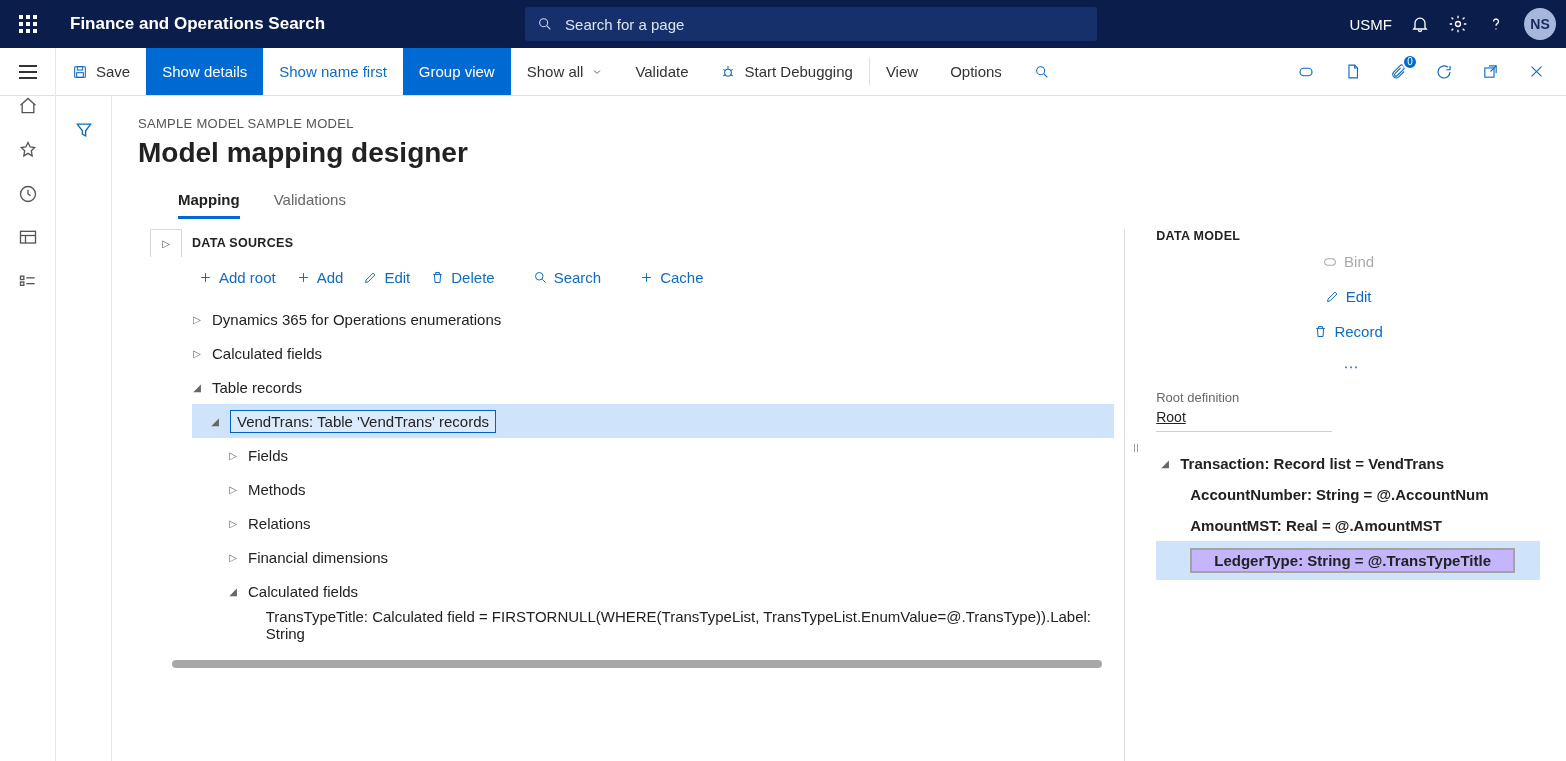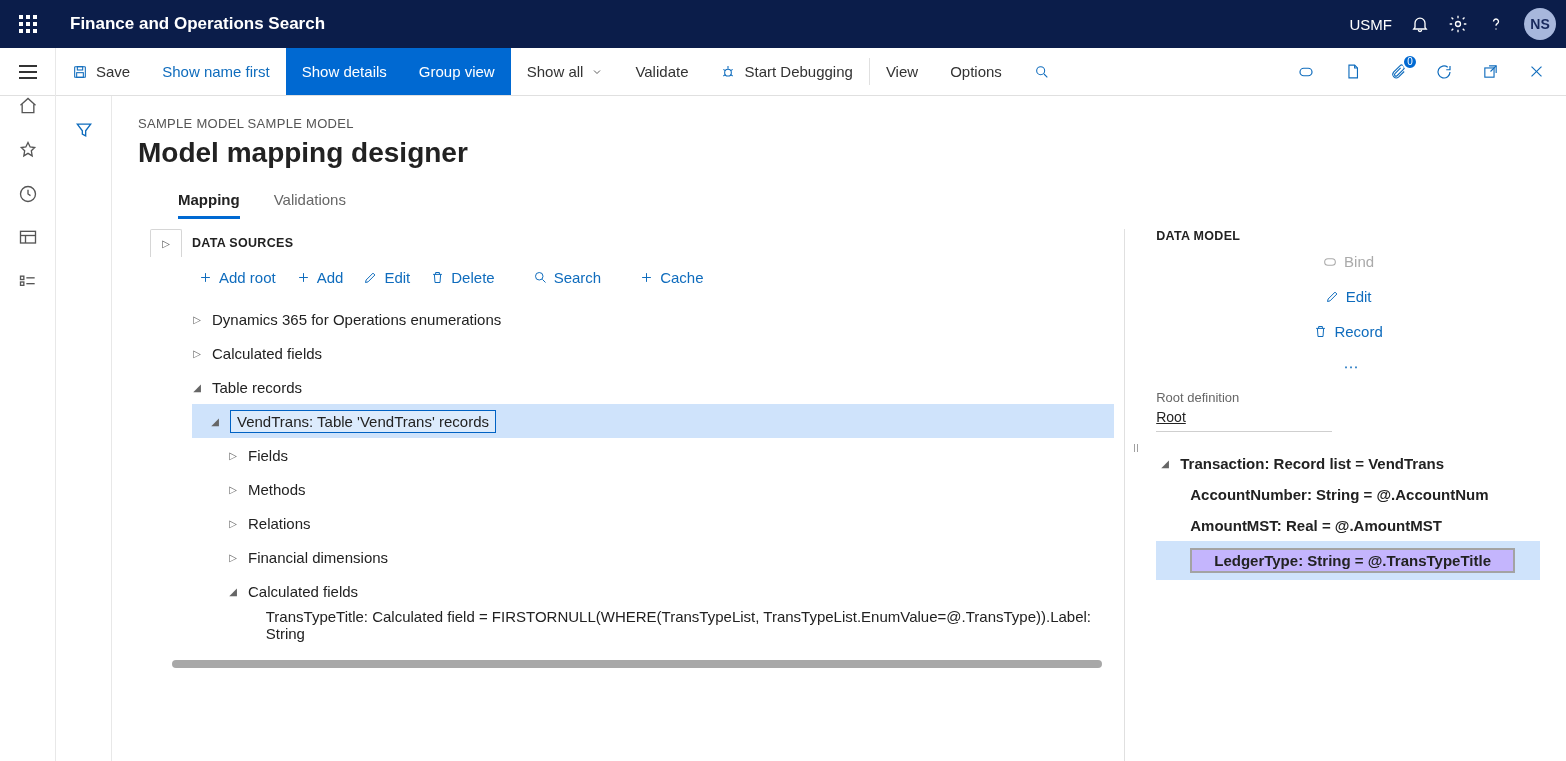--- a/index.html
+++ b/index.html
@@ -210,20 +210,27 @@
       <span></span>
       <span></span>
     <span></span>
       <span></span>
       <span></span>
     <span></span>
       <span></span>
       <span></span>
   </div>
   <div class="app-title">Finance and Operations Search</div>
+  <div class="search-box">
+    <svg viewBox="0 0 24 24">
+        <circle cx="10" cy="10" r="6"></circle>
+        <line x1="15" y1="15" x2="20" y2="20"></line>
+      </svg>
+    <span class="search-text">Search for a page</span>
+  </div>
   <div class="header-right">
     <span class="txt">USMF</span>
     <span class="header-icon">
       <svg viewBox="0 0 24 24">
           <path d="M6 16 V11 a6 6 0 0 1 12 0 v5 l1.5 2 h-15 z"></path>
           <path d="M10 19 a2 2 0 0 0 4 0"></path>
         </svg>
     </span>
     <span class="header-icon">
       <svg viewBox="0 0 24 24">
@@ -250,25 +257,25 @@
       </div>
   </div>
   <div class="cmd-item save">
     <svg viewBox="0 0 24 24" style="stroke:#0f6cbd">
         <rect x="4" y="4" width="16" height="16" rx="1"></rect>
         <rect x="8" y="4" width="8" height="5"></rect>
         <rect x="7" y="13" width="10" height="7"></rect>
       </svg>
     <span>Save</span>
   </div>
+  <div class="cmd-item active-blue">
+    <span>Show details</span>
+  </div>
   <div class="cmd-item blue">
     <span>Show name first</span>
-  </div>
-  <div class="cmd-item active-blue">
-    <span>Show details</span>
   </div>
   <div class="cmd-item active-blue">
     <span>Group view</span>
   </div>
   <div class="cmd-item">
     <span>Show all</span>
     <svg viewBox="0 0 24 24" width="12" height="12">
         <path d="M6 9l6 6 6-6"></path>
       </svg>
   </div>

